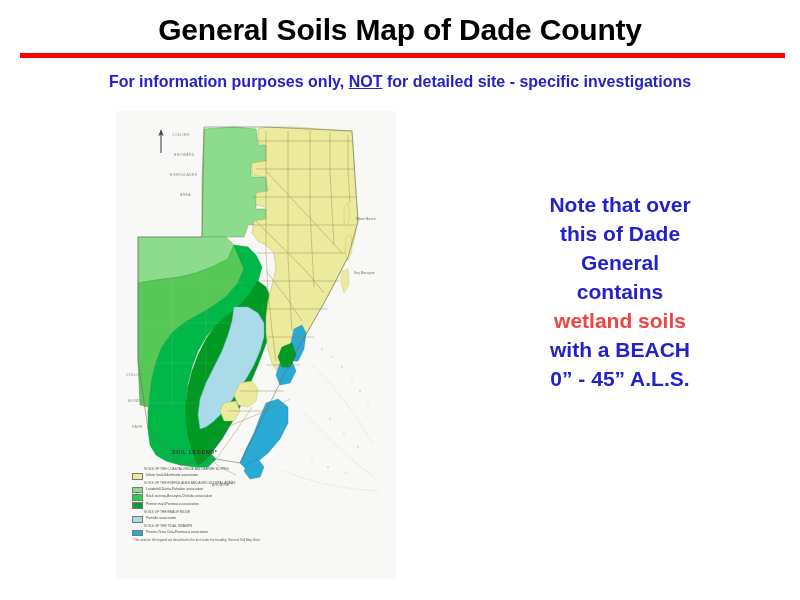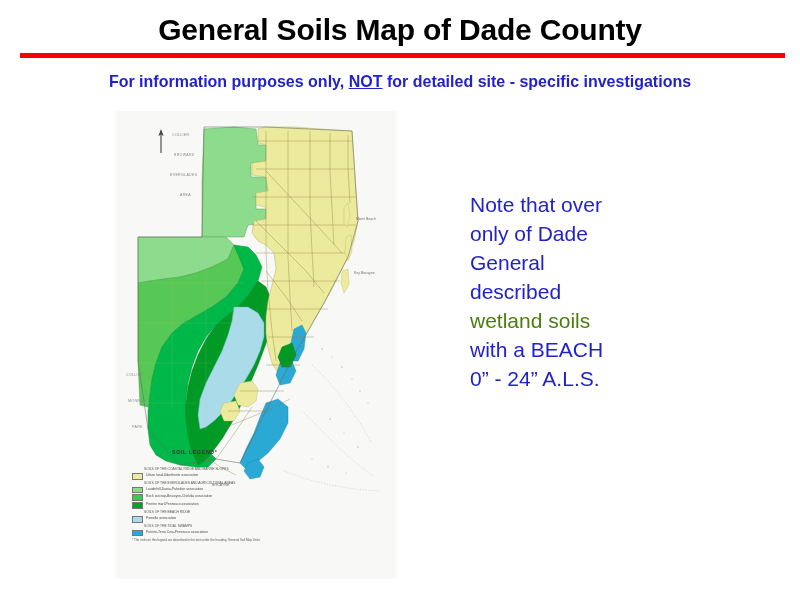--- a/index.html
+++ b/index.html
@@ -21,24 +21,24 @@
   }
   #slide-subtitle{
     position:absolute;left:0;top:72px;width:800px;text-align:center;
     font-size:16.5px;font-weight:bold;color:#2222cc;white-space:nowrap;
     transform:scaleX(0.97);transform-origin:center top;
   }
   #slide-subtitle .not{text-decoration:underline;}
 
   
   #note-block{
-    position:absolute;left:470px;top:190px;width:300px;
-    font-size:21px;font-weight:normal;color:#2222cc;line-height:29px;
-  }
-  #note-block .red{color:#4d7c0f;}
+    position:absolute;left:470px;top:190px;width:300px;text-align:center;
+    font-size:21px;font-weight:bold;color:#2222cc;line-height:29px;
+  }
+  #note-block .red{color:#ef4444;}
 
   
   #map-figure{
     position:absolute;left:116px;top:111px;width:280px;height:468px;
     background:#f7f7f5;overflow:hidden;
   }
   #map-figure .paper{
     position:absolute;inset:0;
     background:
       linear-gradient(105deg,#fbfbfa 0%,#f4f5f3 40%,#eef0ee 70%,#f6f6f4 100%);
@@ -266,21 +266,21 @@
             <span class="lg-sw" style="background: rgb(42, 169, 212);"></span>
             <span class="lg-tx">Perrine-Terra Ceia-Pennsuco association</span>
           </div>
         </div>
       <div class="lg-foot">* The units on this legend are described in the text under the heading ‘General Soil Map Units’.</div>
     </div>
   </div>
 
   <div id="note-block">
       <div>Note that over</div>
-      <div>only of Dade</div>
+      <div>this of Dade</div>
       <div>General</div>
-      <div>described</div>
+      <div>contains</div>
       <div class="red">wetland soils</div>
       <div>with a BEACH</div>
-      <div>0” - 24” A.L.S.</div>
+      <div>0” - 45” A.L.S.</div>
     </div>
 
 </div>
 
 </body></html>

